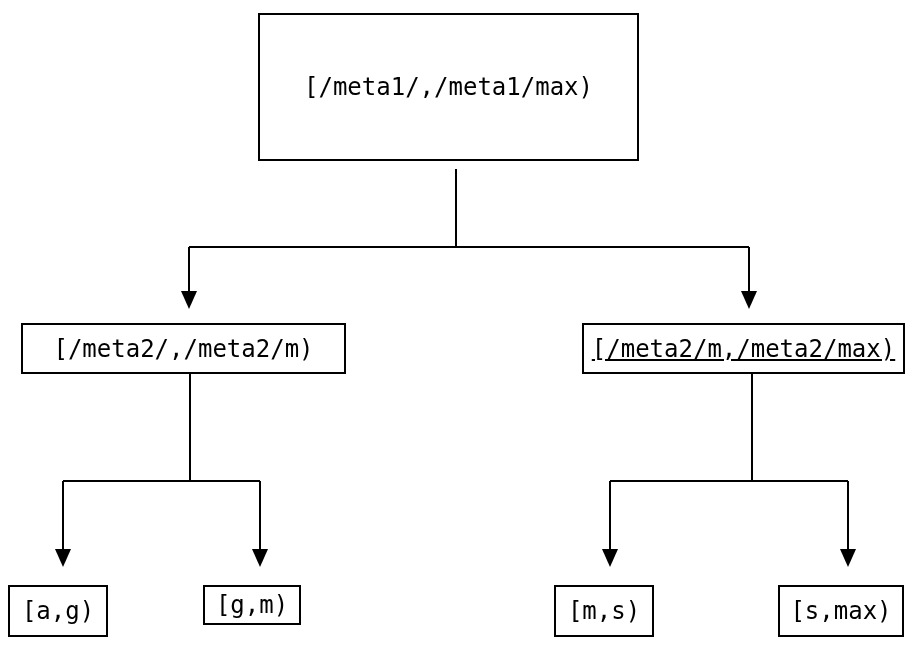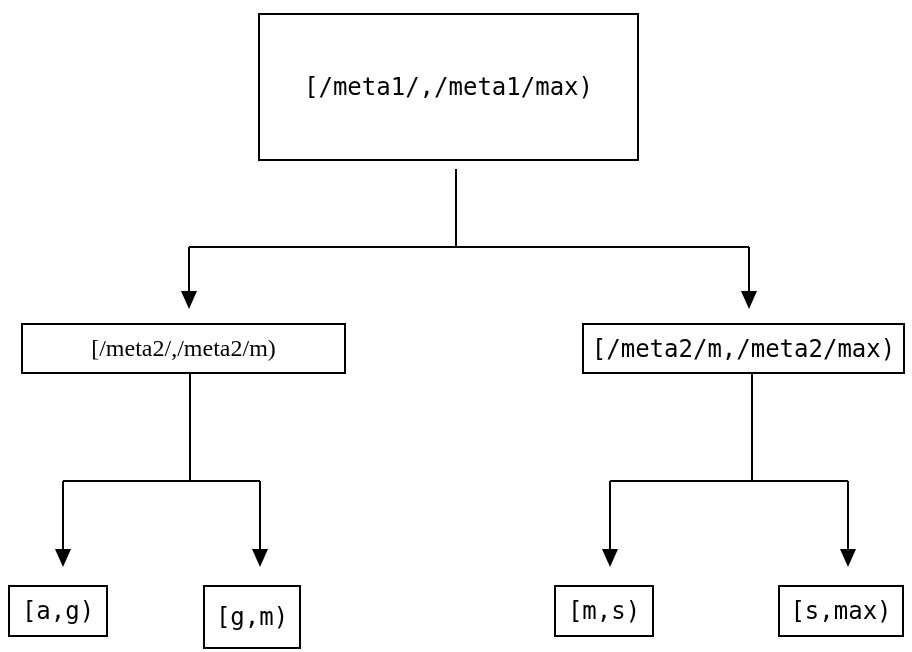--- a/index.html
+++ b/index.html
@@ -39,24 +39,24 @@
     background: #ffffff;
     display: flex;
     align-items: center;
     justify-content: center;
     font-size: 24px;
     font-weight: 400;
     letter-spacing: 0;
     white-space: nowrap;
   }
   .node-root   { left: 258px; top: 13px;  width: 381px; height: 148px; }
-  .node-left   { left: 21px;  top: 323px; width: 325px; height: 51px; font-family: Liberation Serif, serif;  }
-  .node-right  { left: 582px; top: 323px; width: 323px; height: 51px;  }
+  .node-left   { left: 21px;  top: 323px; width: 325px; height: 51px;  }
+  .node-right  { left: 582px; top: 323px; width: 323px; height: 51px; text-decoration: underline;  }
   .node-leaf1  { left: 8px;   top: 585px; width: 100px; height: 52px; justify-content: center;  }
-  .node-leaf2  { left: 203px; top: 585px; width: 98px;  height: 64px; align-items: center;  }
+  .node-leaf2  { left: 203px; top: 585px; width: 98px;  height: 40px; align-items: center;  }
   .node-leaf3  { left: 554px; top: 585px; width: 100px; height: 52px;  }
   .node-leaf4  { left: 778px; top: 585px; width: 126px; height: 52px;  }
 </style>
 </head>
 <body>
 
 <div class="canvas">
 
   <svg class="edges-svg" viewBox="0 0 912 652" xmlns="http://www.w3.org/2000/svg">
 

